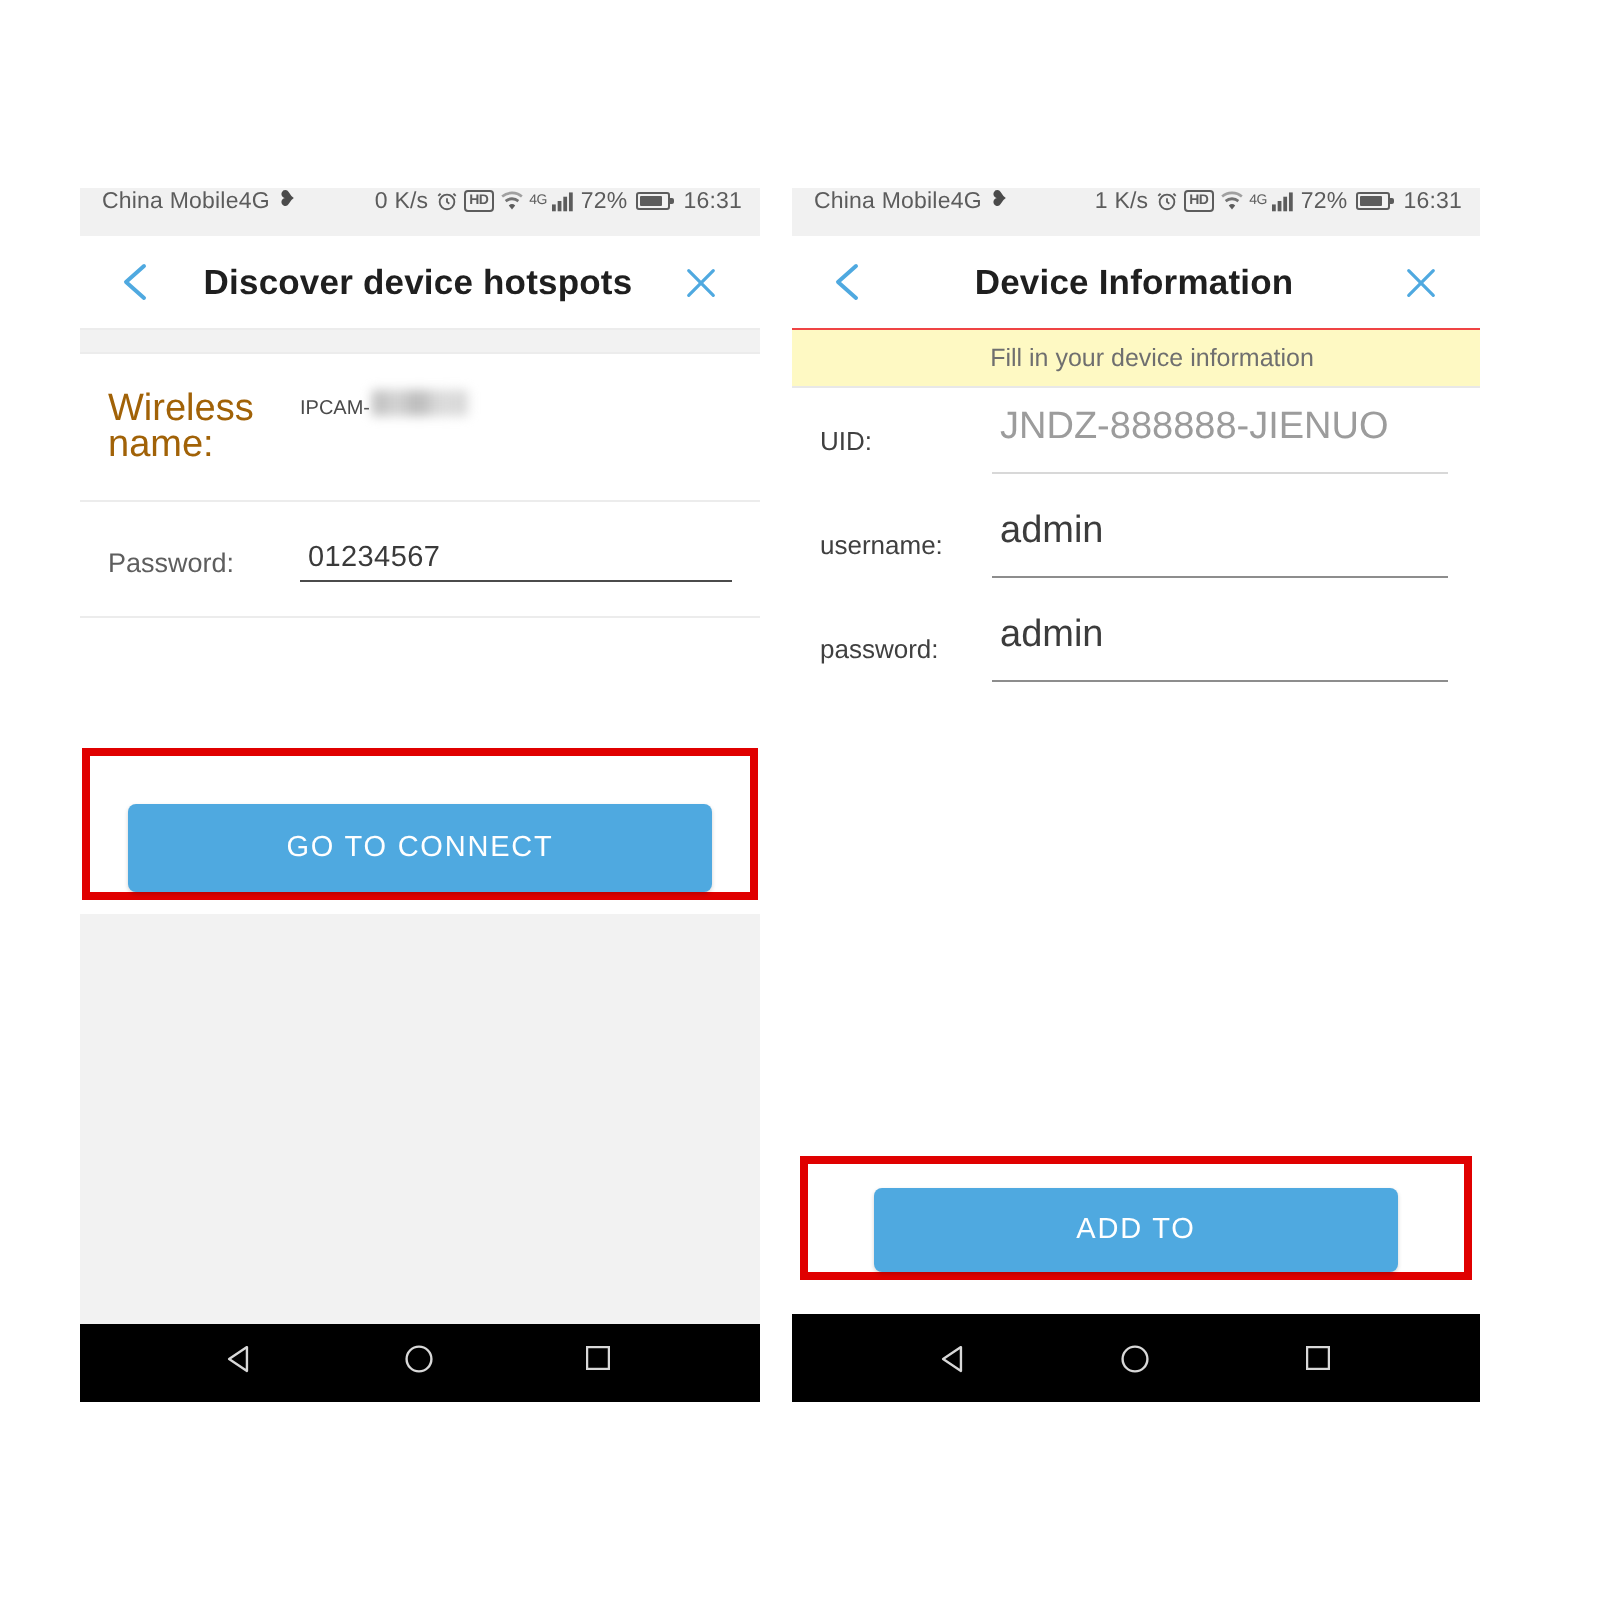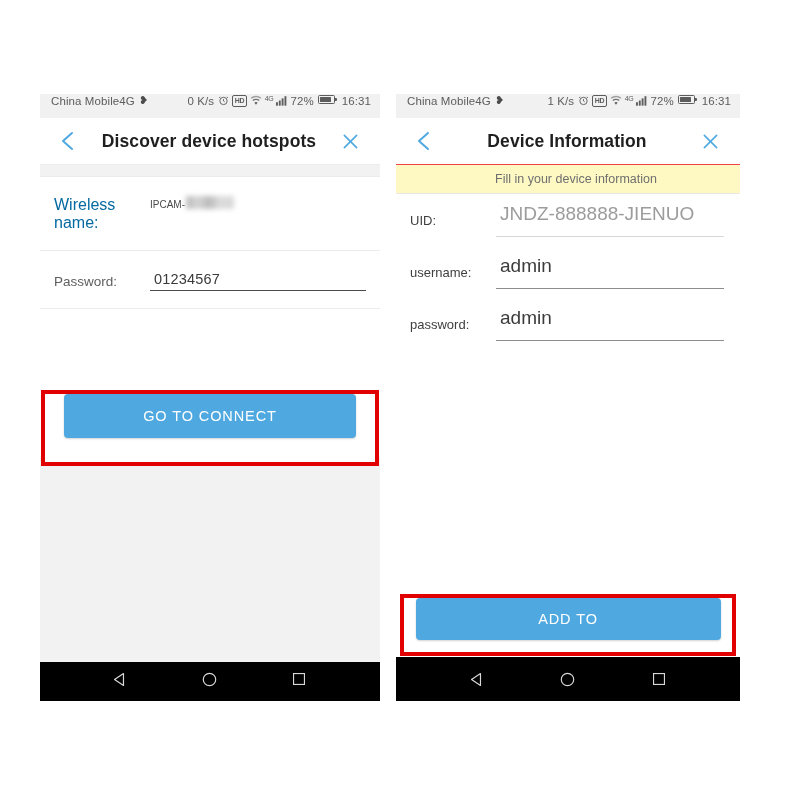--- a/index.html
+++ b/index.html
@@ -43,20 +43,21 @@
     box-sizing: border-box;
     color: #5c5c5c;
     font-size: 11.5px;
     letter-spacing: 0.1px;
   }
   .sb-carrier { display: flex; align-items: center; gap: 4px; white-space: nowrap; }
   .sb-heart { color: #4b4b4b; font-size: 11px; line-height: 1; }
   .sb-spacer { flex: 1 1 auto; }
   .sb-right {
     display: flex;
+    align-items: center;
     gap: 3px;
     white-space: nowrap;
     font-size: 11.5px;
   }
   .sb-rate { margin-right: 1px; }
   .sb-ico { display: inline-flex; align-items: center; line-height: 1; }
   .hd-box {
     border: 1.2px solid #5c5c5c;
     border-radius: 2px;
     font-size: 7px;
@@ -143,22 +144,22 @@
   .l-body { background: #ffffff; }
   .l-row {
     display: flex;
     align-items: flex-start;
     padding: 17px 14px 0 14px;
     box-sizing: border-box;
   }
   .l-label {
     width: 96px;
     flex: 0 0 96px;
-    font-size: 16px;
-    color: #0369a1;
+    font-size: 19px;
+    color: #a16207;
     line-height: 18px;
     padding-top: 2px;
   }
   .l-value-wrap { flex: 1 1 auto; position: relative; }
   .l-value {
     font-size: 10px;
     color: #4a4a4a;
     line-height: 20px;
     white-space: nowrap;
   }
@@ -207,23 +208,22 @@
     background: #ececec;
     margin-top: 17px;
   }
 
   
   .hl-box {
     border: 4px solid #e00000;
     background: #ffffff;
     box-sizing: border-box;
     display: flex;
-    align-items: flex-start;
+    align-items: flex-end;
     justify-content: center;
-    margin-top: 16px;
   }
   .hl-left {
     position: absolute;
     left: 41px; top: 374px;
     width: 338px; height: 76px;
   }
   .hl-right {
     position: absolute;
     left: 400px; top: 578px;
     width: 336px; height: 62px;
@@ -234,21 +234,21 @@
     border-radius: 4px;
     text-align: center;
     font-size: 14.5px;
     letter-spacing: 0.9px;
     box-shadow: 0 1px 2px rgba(0,0,0,0.18);
     display: flex;
     align-items: center;
     justify-content: center;
   }
   .btn-go { width: 292px; height: 44px; }
-  .btn-add { width: 305px; height: 42px; }
+  .btn-add { width: 262px; height: 42px; }
 
   
   .l-filler {
     position: absolute;
     left: 40px; top: 457px;
     width: 340px; height: 205px;
     background: #f2f2f2;
   }
 
   

